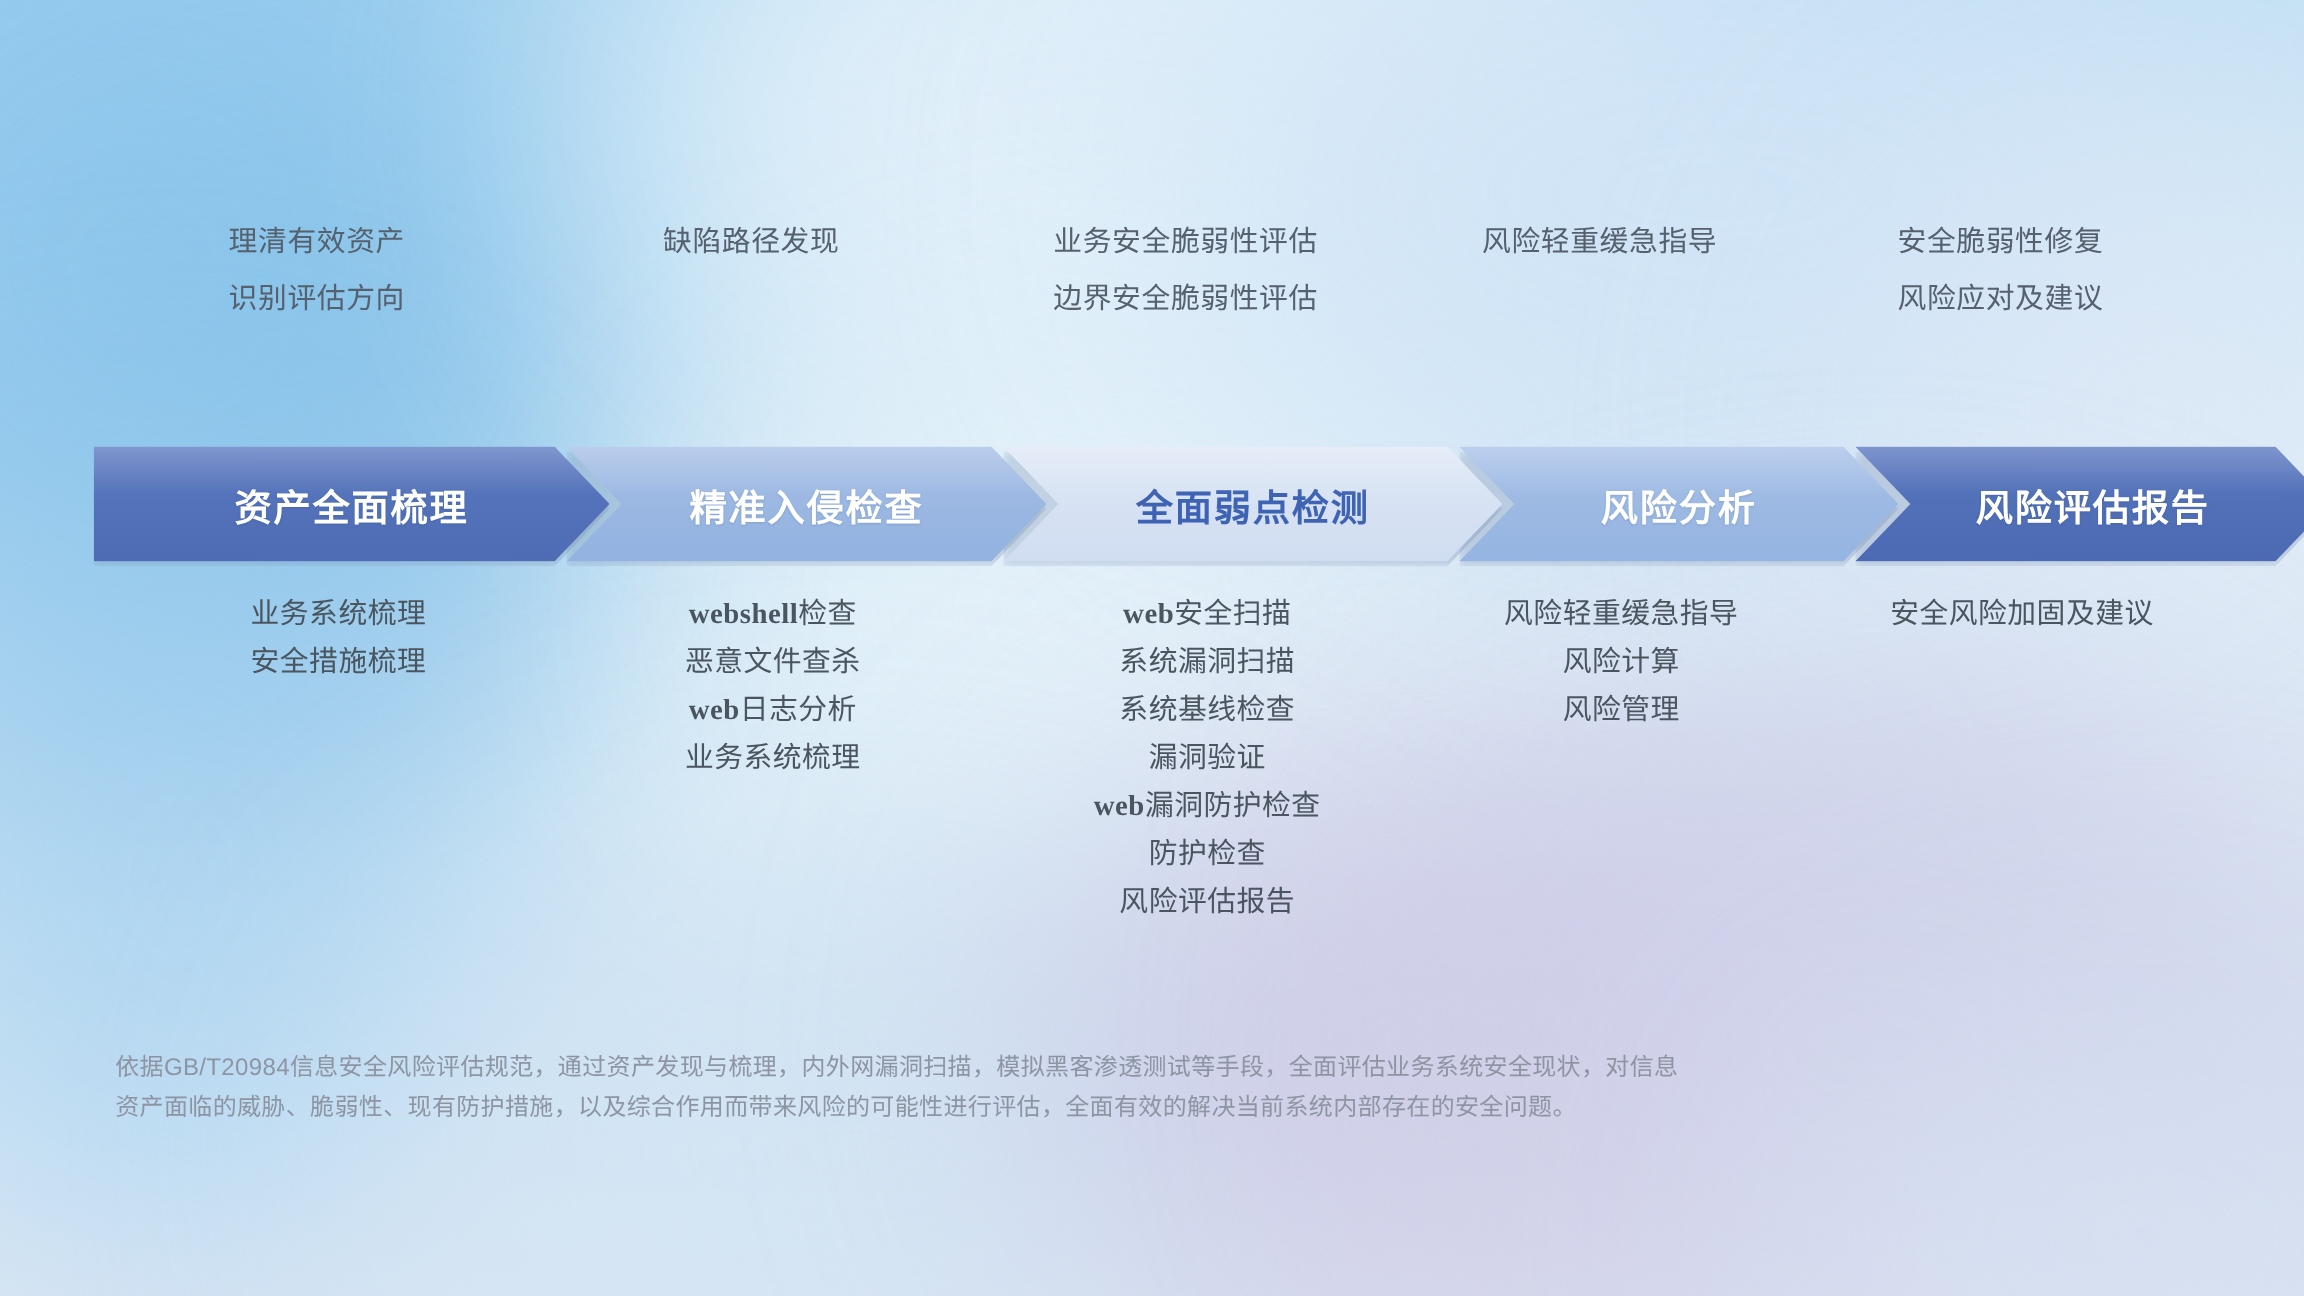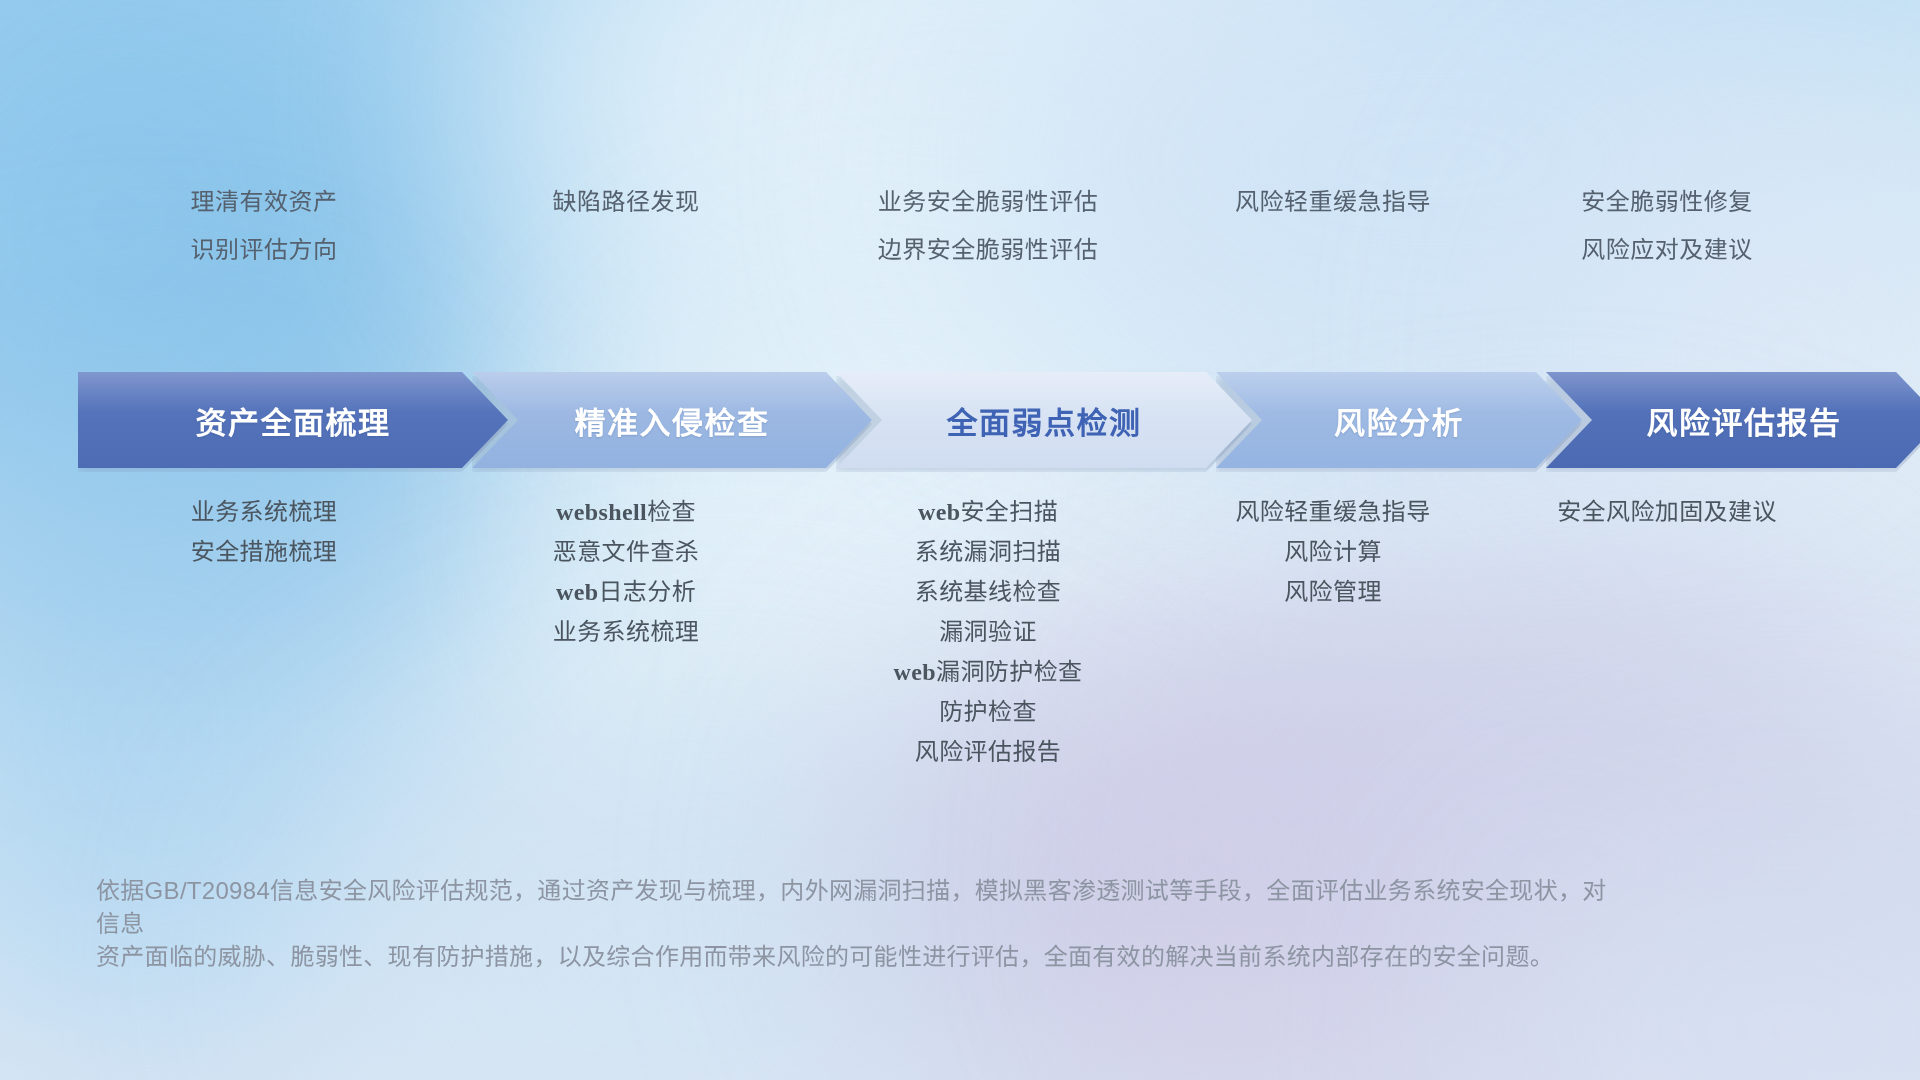--- a/index.html
+++ b/index.html
@@ -89,35 +89,35 @@
   }
   .chev-shadow {
     position:absolute; top:4px; height:96px;
     background:rgba(120,140,175,.30);
     filter:blur(4px);
     clip-path:polygon(0 0, calc(100% - 46px) 0, 100% 50%, calc(100% - 46px) 100%, 0 100%);
   }
 
   
   .lower {
-    position:absolute; left:78px; top:492px; width:1764px;
+    position:absolute; left:96px; top:492px; width:1764px;
     display:flex;
   }
   .lower .col { position:relative; }
   .bot-list { text-align:center; }
   .bot-list .item {
     font-size:24px; color:#4a555f; line-height:40px; letter-spacing:.4px;
     white-space:nowrap;
   }
   .bot-list .item .en { font-weight:bold; }
 
   
   .footer {
     position:absolute; left:96px; top:874px; width:1520px;
-    font-size:24px; line-height:33px; color:#8d95a3; letter-spacing:.3px;
+    font-size:20px; line-height:33px; color:#8d95a3; letter-spacing:.3px;
   }
 </style>
 </head>
 <body>
 
 <div class="bg">
   <div class="bg-base"></div>
   <div class="blob b1"></div>
   <div class="blob b9"></div>
   <div class="blob b2"></div>

